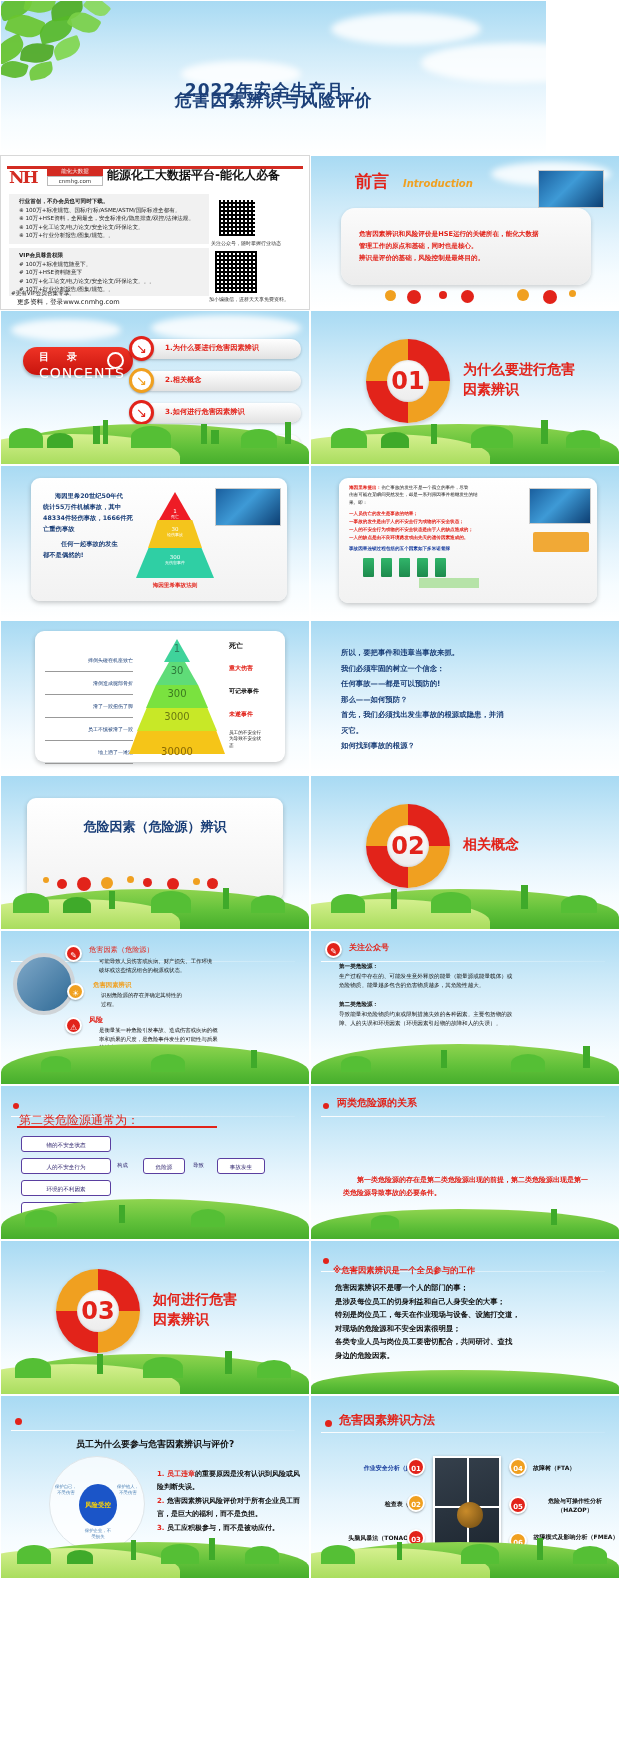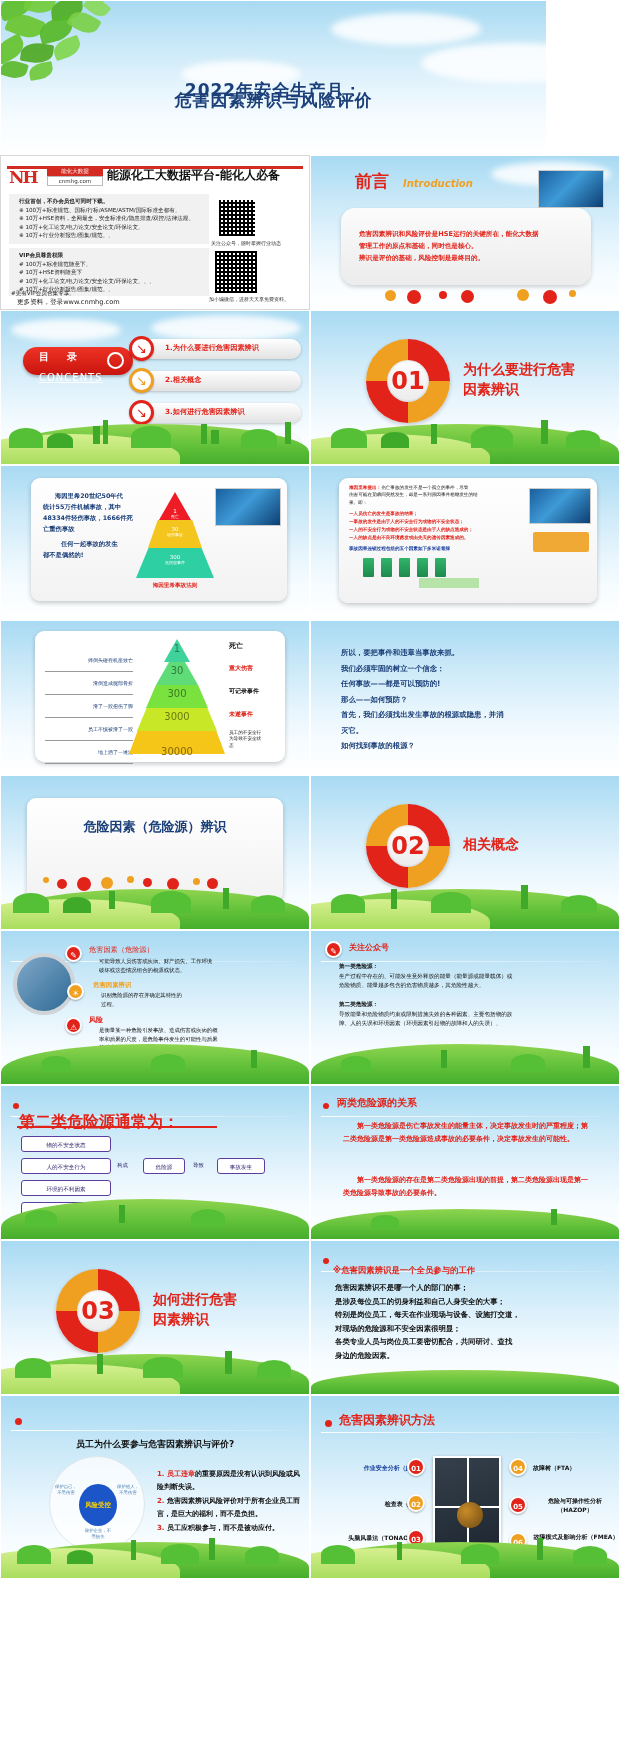--- a/index.html
+++ b/index.html
@@ -75,21 +75,21 @@
   #s3 .bt { position:absolute; left:48px; right:40px; top:72px; font-size:6.6px; color:#e2231a;
      font-weight:bold; line-height:12px;}
   .dots { position:absolute; left:0; right:0; bottom:8px; height:24px;}
   .dot { position:absolute; border-radius:50%; }
 
   
   #s4 .tocbtn{ position:absolute; left:22px; top:36px; width:110px; height:28px;
     background:linear-gradient(180deg,#ef3325,#c8140d); border-radius:16px;
     box-shadow:0 2px 3px rgba(0,0,0,.25); color:#fff;}
   #s4 .tocbtn .l1{ position:absolute; left:16px; top:3px; font-size:10px; font-weight:bold; letter-spacing:4px;}
-  #s4 .tocbtn .l2{ position:absolute; left:16px; top:25px; font-size:10px; letter-spacing:1px;text-decoration:underline;}
+  #s4 .tocbtn .l2{ position:absolute; left:16px; top:18px; font-size:14px; letter-spacing:1px;}
   #s4 .tocbtn .ring{ position:absolute; right:9px; top:5px; width:17px; height:17px;
     border:2px solid #fff; border-radius:50%;}
   .tocitem{ position:absolute; left:140px; width:160px; height:20px;
      background:linear-gradient(180deg,#ffffff,#e2e2e2); border-radius:11px;
      box-shadow:0 1px 3px rgba(0,0,0,.22);}
   .tocitem .cir{ position:absolute; left:-12px; top:-3px; width:25px; height:25px; border-radius:50%;
      background:#fff; border:3px solid #e2231a; box-shadow:0 1px 2px rgba(0,0,0,.3);
      color:#e2231a; font-size:13px; text-align:center; line-height:19px;}
   .tocitem.or .cir{ border-color:#f0a020; color:#f0a020;}
   .tocitem .lb{ position:absolute; left:24px; top:4px; font-size:7.2px; font-weight:bold; color:#e2231a;}
@@ -517,21 +517,21 @@
       </div>
     </div>
   </div>
 
   <div class="row">
 
     <div class="slide">
       <div class="sky"></div>
       <div class="cdot"></div>
       <div class="hdr-line"></div>
-      <div style="position:absolute;left:18px;top:26px;font-size:16px;font-weight:bold;color:#e2231a;">第二类危险源通常为：</div>
+      <div style="position:absolute;left:18px;top:26px;font-size:12px;font-weight:normal;color:#e2231a;">第二类危险源通常为：</div>
       <div style="position:absolute;left:16px;top:40px;width:200px;height:2px;background:#e2231a;"></div>
 
       <div style="position:absolute;left:20px;top:50px;width:90px;">
         <div style="height:16px;margin-bottom:6px;border:1px solid #5a3fa0;border-radius:3px;background:#fff;font-size:5.6px;color:#2a1f6a;text-align:center;line-height:16px;">物的不安全状态</div>
         <div style="height:16px;margin-bottom:6px;border:1px solid #5a3fa0;border-radius:3px;background:#fff;font-size:5.6px;color:#2a1f6a;text-align:center;line-height:16px;">人的不安全行为</div>
         <div style="height:16px;margin-bottom:6px;border:1px solid #5a3fa0;border-radius:3px;background:#fff;font-size:5.6px;color:#2a1f6a;text-align:center;line-height:16px;">环境的不利因素</div>
         <div style="height:16px;border:1px solid #5a3fa0;border-radius:3px;background:#fff;font-size:5.6px;color:#2a1f6a;text-align:center;line-height:16px;">管理的薄弱环节</div>
       </div>
 
       <div style="position:absolute;left:116px;top:76px;font-size:5.4px;color:#2a1f6a;">构成</div>
@@ -549,21 +549,20 @@
           <div class="bush" style="left:190px;width:34px;height:18px;"></div>
         </div>
       </div>
     </div>
 
     <div class="slide">
       <div class="sky"></div>
       <div class="cdot"></div>
       <div class="hdr-line"></div>
       <div style="position:absolute;left:26px;top:10px;font-size:10px;font-weight:bold;color:#e2231a;">两类危险源的关系</div>
-      <div style="position:absolute;left:32px;top:34px;width:250px;font-size:7px;line-height:13px;color:#e2231a;font-weight:bold;text-indent:14px;">第一类危险源是伤亡事故发生的能量主体，决定事故发生时的严重程度；第二类危险源是第一类危险源造成事故的必要条件，决定事故发生的可能性。</div>
       <div style="position:absolute;left:32px;top:88px;width:250px;font-size:7px;line-height:13px;color:#e2231a;font-weight:bold;text-indent:14px;">第一类危险源的存在是第二类危险源出现的前提，第二类危险源出现是第一类危险源导致事故的必要条件。</div>
       <div class="land" style="height:34px;">
         <div class="hill" style="height:30px;"></div>
         <div class="bushrow" style="bottom:10px;">
           <div class="bush" style="left:60px;width:28px;height:14px;"></div>
           <div class="bld" style="left:240px;width:6px;height:16px;"></div>
         </div>
       </div>
     </div>
   </div>

